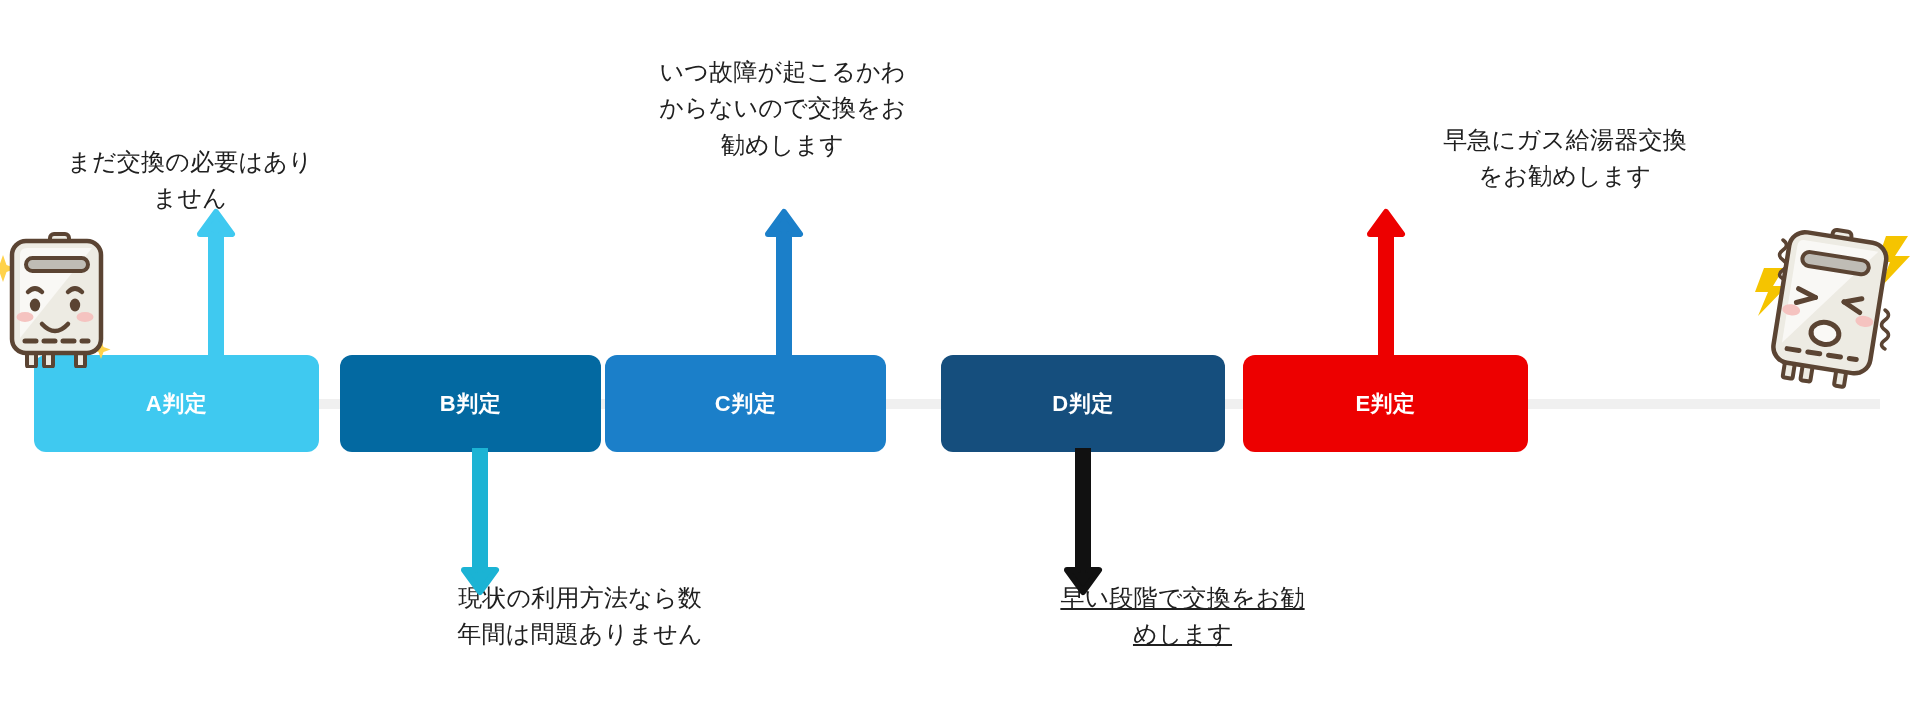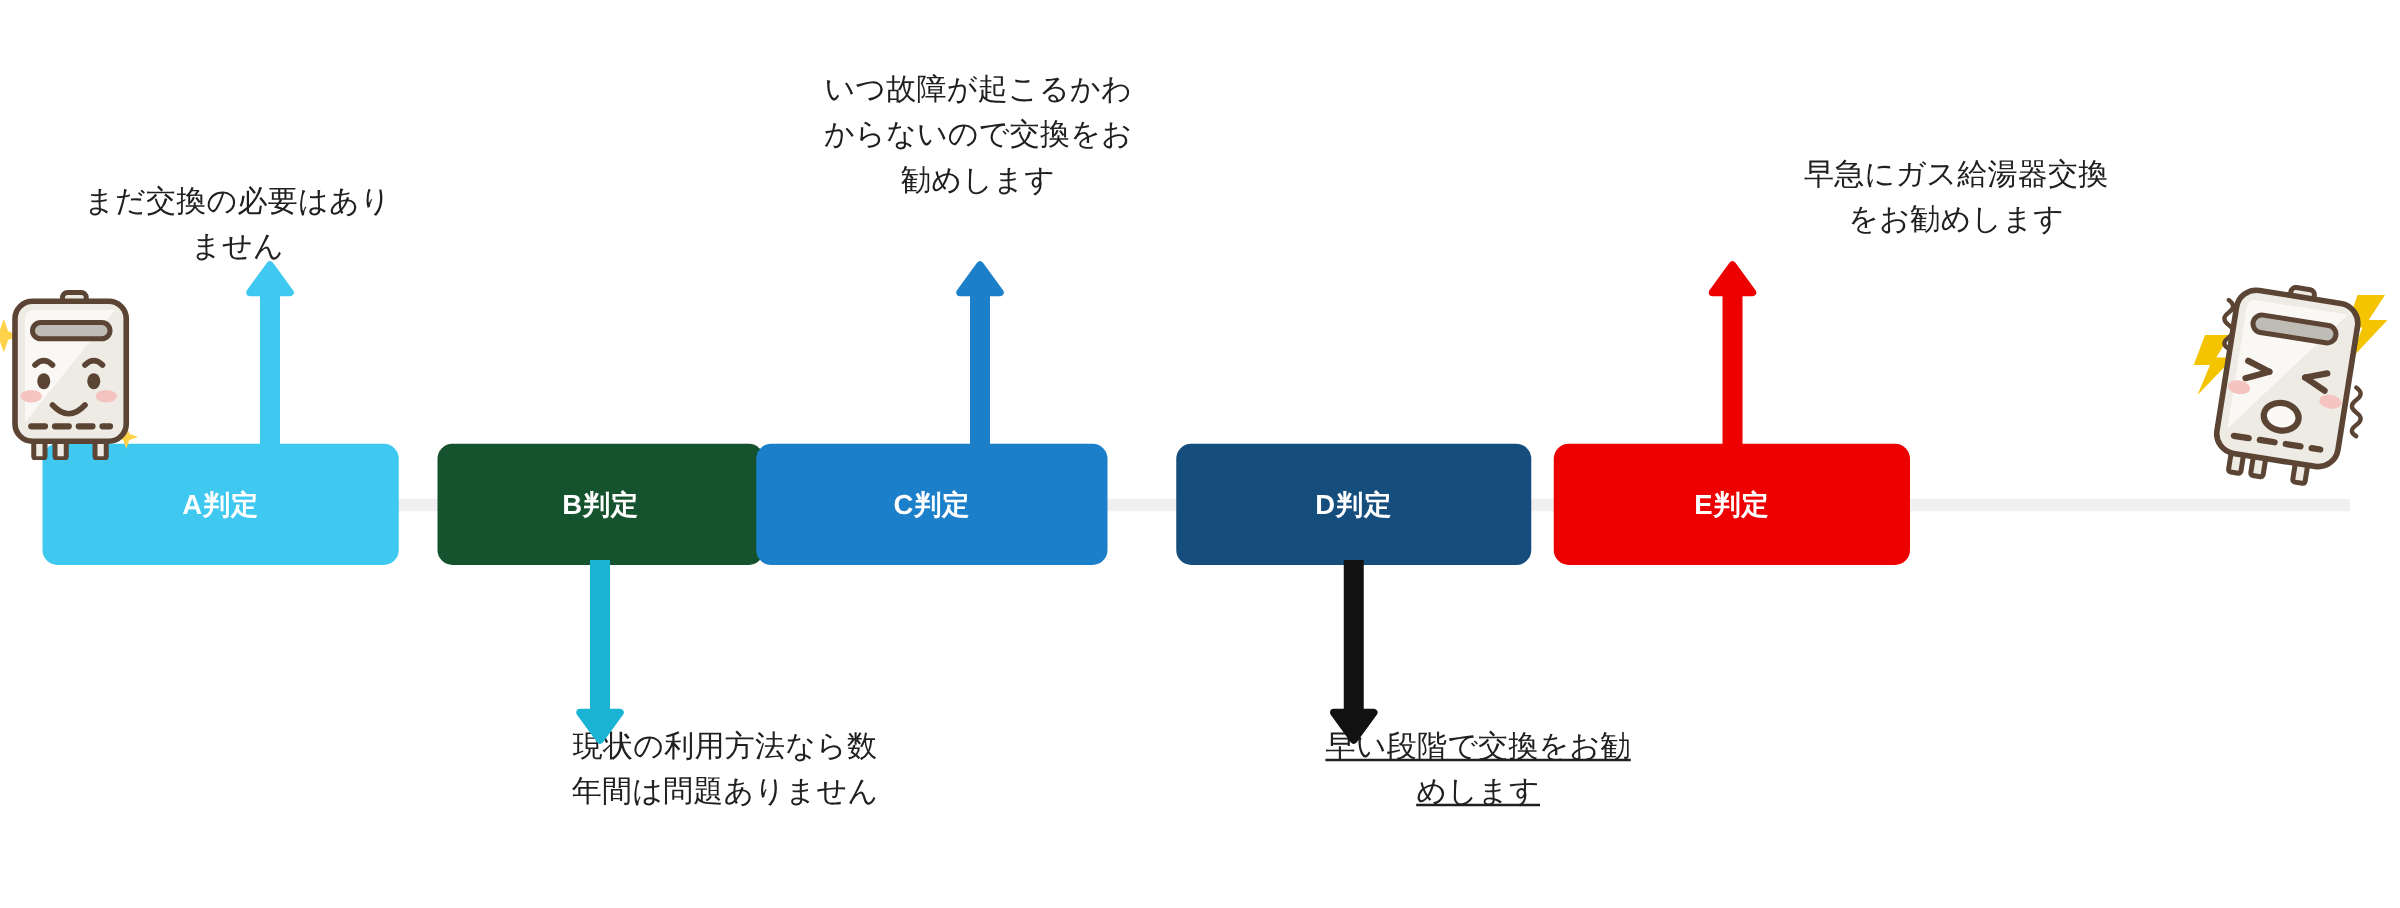--- a/index.html
+++ b/index.html
@@ -79,21 +79,21 @@
 <body style="background: rgb(255, 255, 255);">
 
 <div id="stage">
 
   <div class="rail" style="background: rgb(240, 240, 240);"></div>
 
   <div class="bar" id="bar-a" style="left: 34px; width: 285px; background: rgb(63, 201, 240);">
     <span class="bar-label">A判定</span>
   </div>
 
-  <div class="bar" id="bar-b" style="left: 350px; width: 261px; background: #14532d;">
+  <div class="bar" id="bar-b" style="left: 340px; width: 261px; background: #0369a1;">
     <span class="bar-label">B判定</span>
   </div>
 
   <div class="bar" id="bar-c" style="left: 605px; width: 281px; background: rgb(27, 127, 201);">
     <span class="bar-label">C判定</span>
   </div>
 
   <div class="bar" id="bar-d" style="left: 941px; width: 284px; background: rgb(21, 78, 125); justify-content: center;">
     <span class="bar-label">D判定</span>
   </div>

